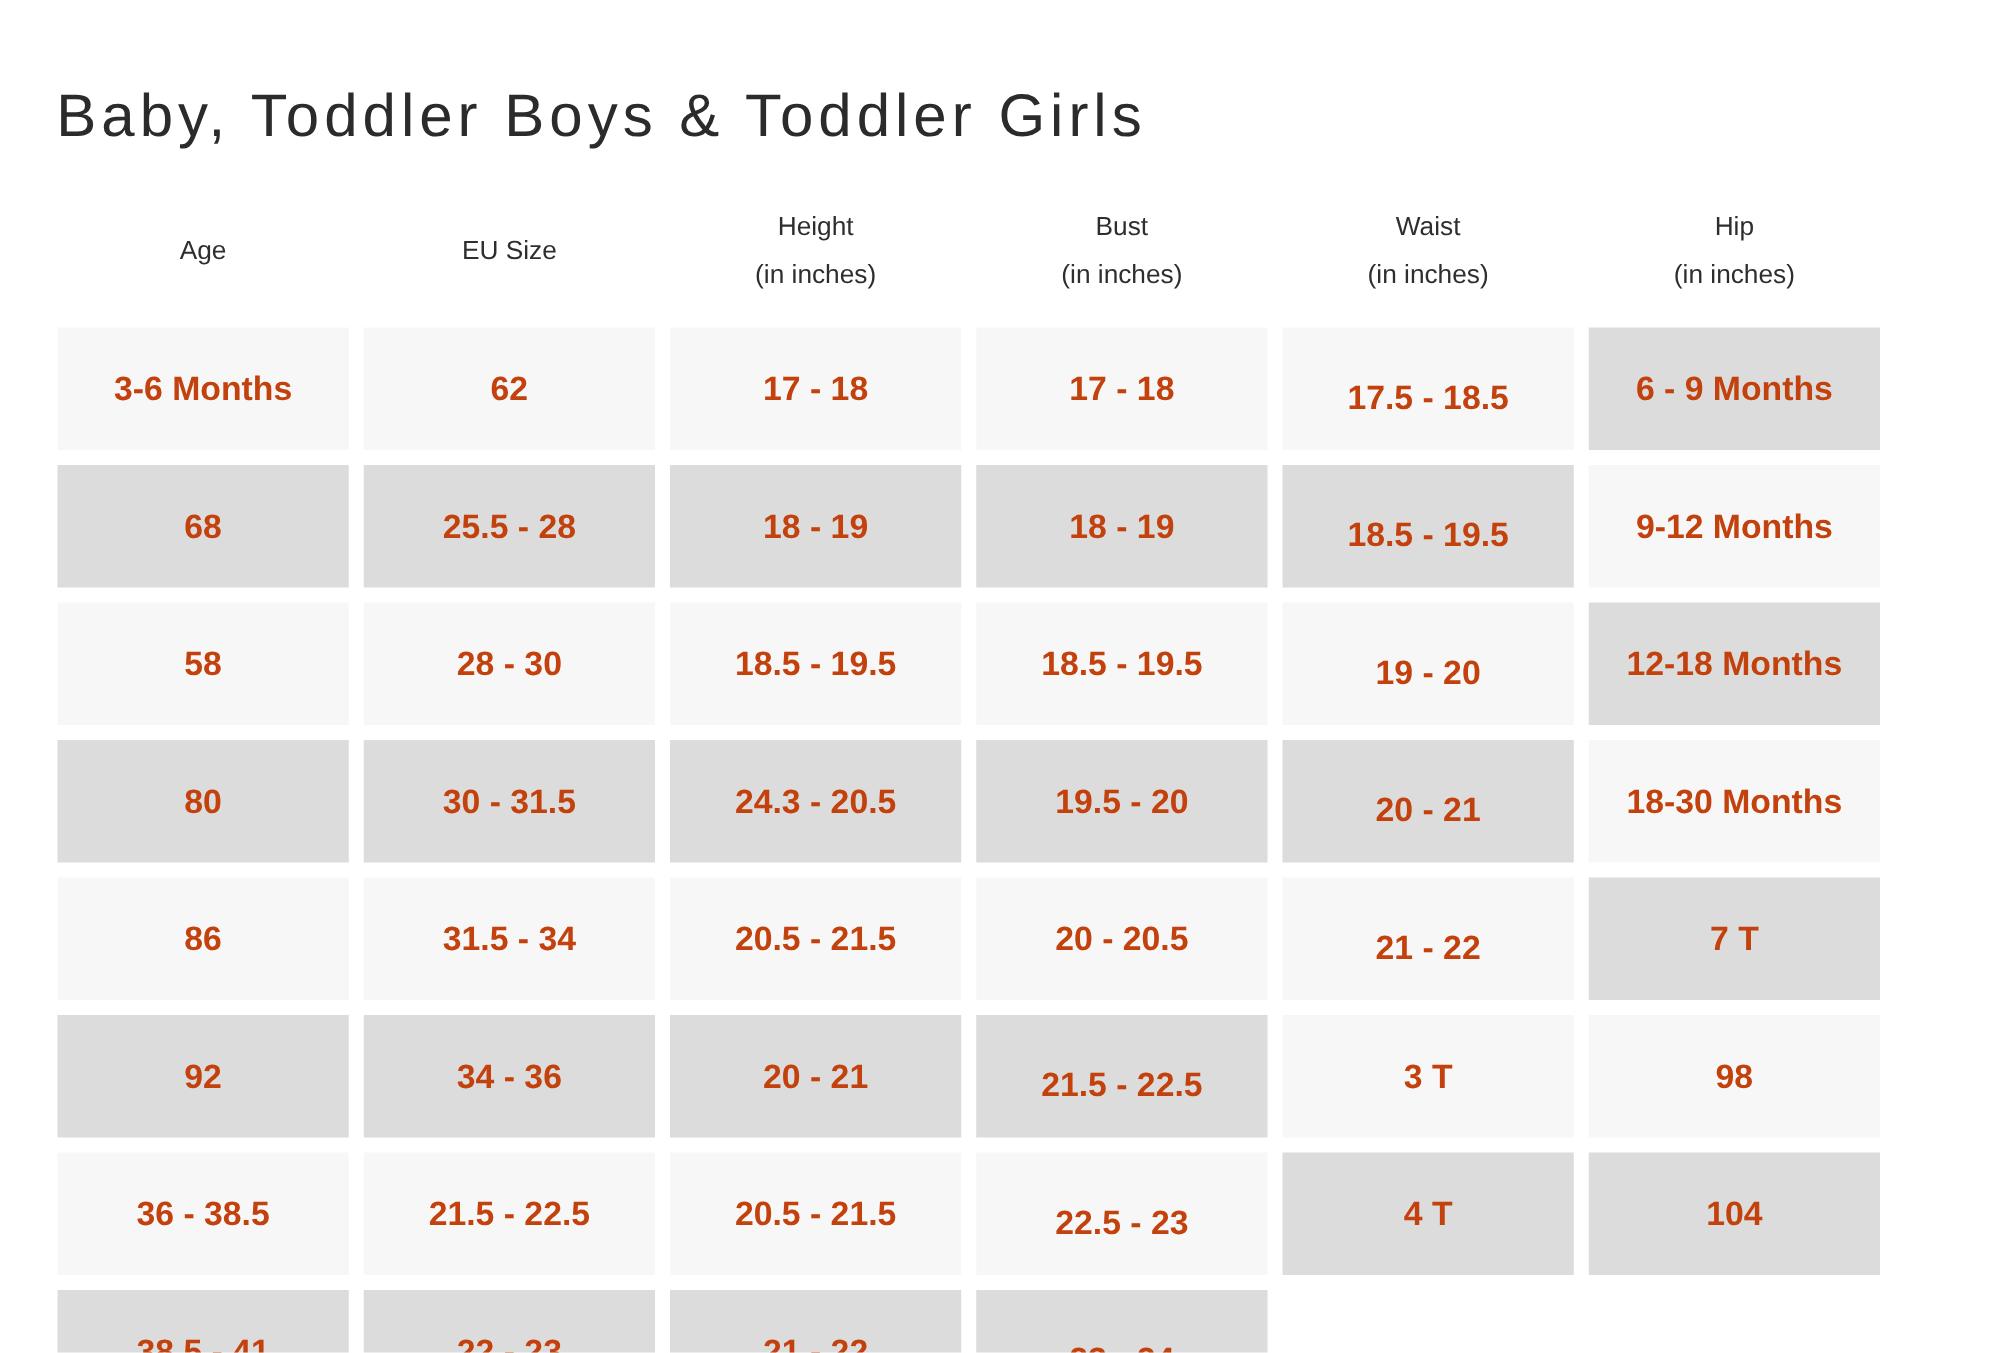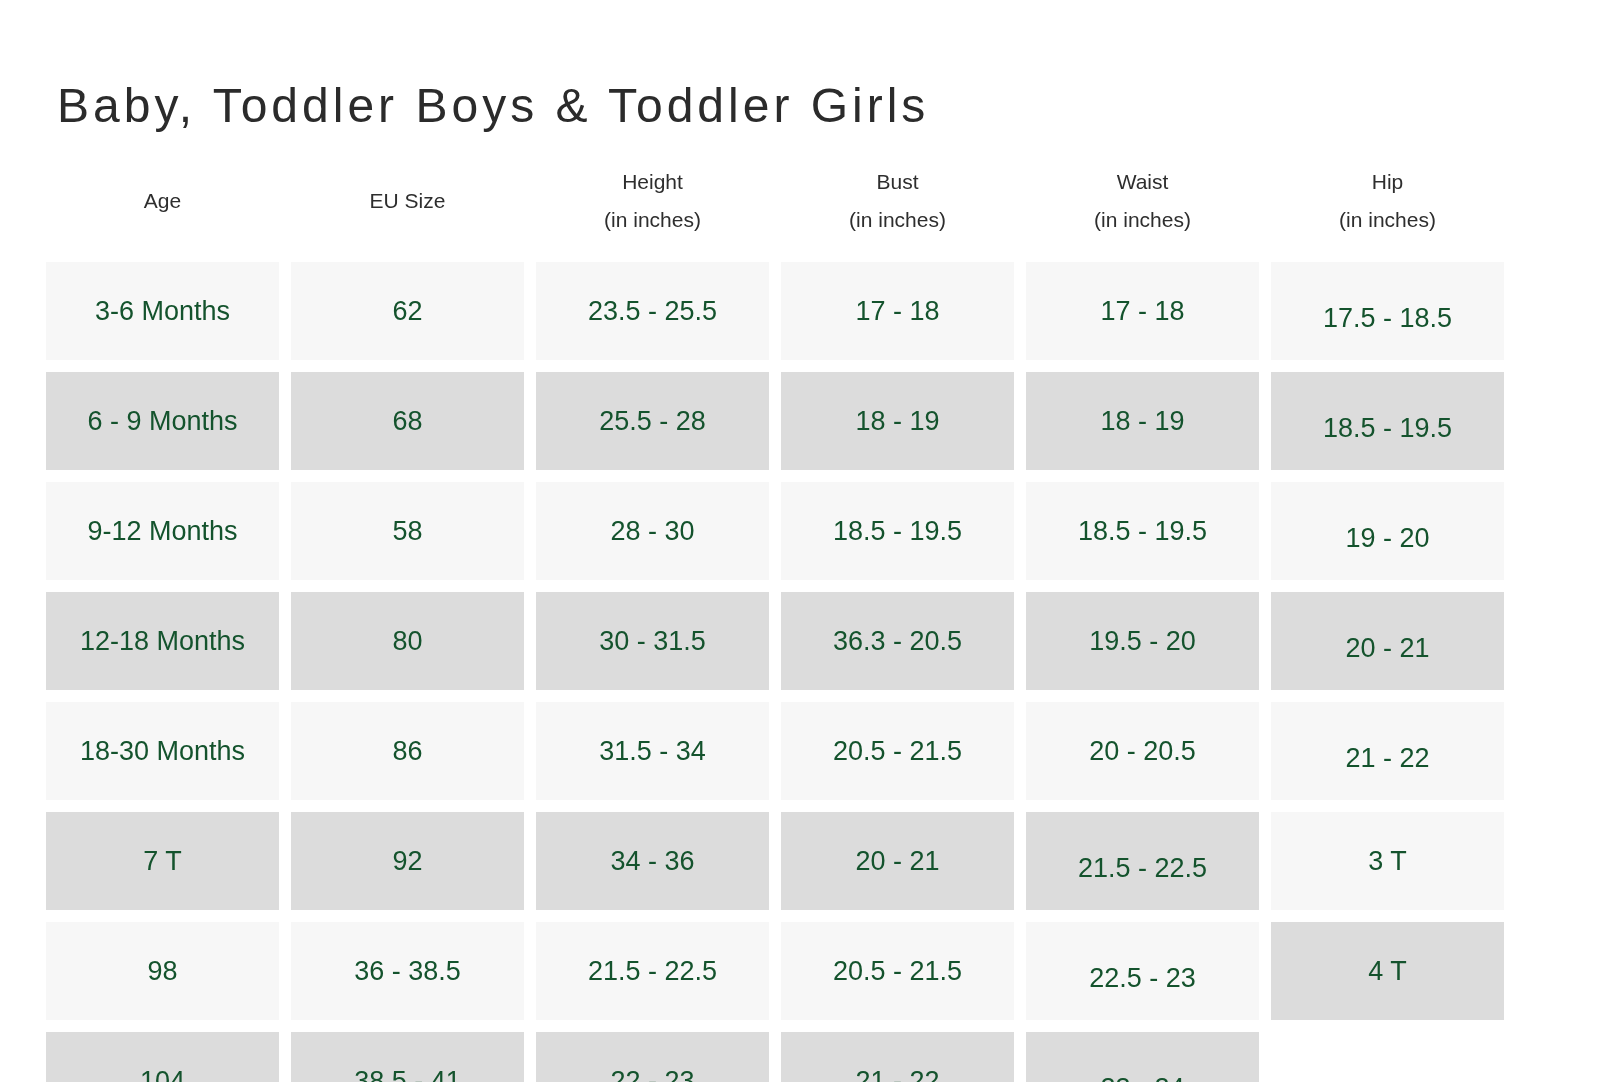--- a/index.html
+++ b/index.html
@@ -17,21 +17,21 @@
   .page {
     position: relative;
     width: 1600px;
     height: 1082px;
     background: var(--page-bg, #ffffff);
   }
   .title {
     position: absolute;
     left: 45px;
     top: 66px;
-    margin: 12px;
+    margin: 0;
     font-size: 48px;
     font-weight: 400;
     letter-spacing: 4px;
     color: #2b2b2b;
     white-space: nowrap;
   }
   .table {
     position: absolute;
     left: 46px;
     top: 152px;
@@ -52,23 +52,24 @@
     color: #2e2e2e;
     background: transparent;
     text-align: center;
   }
   .cell {
     height: 98px;
     display: flex;
     align-items: center;
     justify-content: center;
     font-size: 27px;
-    color: #14532d;
+    color: #c2410c;
     text-align: right;
     white-space: nowrap;
+    font-weight: bold;
   }
   .cell.light { background: var(--row-light, #f7f7f7); }
   .cell.dark  { background: var(--row-dark,  #dcdcdc); }
   .cell.hip .cell-text { transform: translateY(7px); }
 </style>
 </head>
 <body>
 
 <div class="page">
   <h1 class="title">Baby, Toddler Boys &amp; Toddler Girls</h1>
@@ -95,23 +96,20 @@
         <div>Hip</div>
         <div>(in inches)</div>
       </div>
       <div class="cell light">
         <span class="cell-text">3-6 Months</span>
       </div>
       <div class="cell light">
         <span class="cell-text">62</span>
       </div>
       <div class="cell light">
-        <span class="cell-text">23.5 - 25.5</span>
-      </div>
-      <div class="cell light">
         <span class="cell-text">17 - 18</span>
       </div>
       <div class="cell light">
         <span class="cell-text">17 - 18</span>
       </div>
       <div class="cell light hip">
         <span class="cell-text">17.5 - 18.5</span>
       </div>
       <div class="cell dark">
         <span class="cell-text">6 - 9 Months</span>
@@ -152,21 +150,21 @@
       <div class="cell dark">
         <span class="cell-text">12-18 Months</span>
       </div>
       <div class="cell dark">
         <span class="cell-text">80</span>
       </div>
       <div class="cell dark">
         <span class="cell-text">30 - 31.5</span>
       </div>
       <div class="cell dark">
-        <span class="cell-text">36.3 - 20.5</span>
+        <span class="cell-text">24.3 - 20.5</span>
       </div>
       <div class="cell dark">
         <span class="cell-text">19.5 - 20</span>
       </div>
       <div class="cell dark hip">
         <span class="cell-text">20 - 21</span>
       </div>
       <div class="cell light">
         <span class="cell-text">18-30 Months</span>
       </div>

